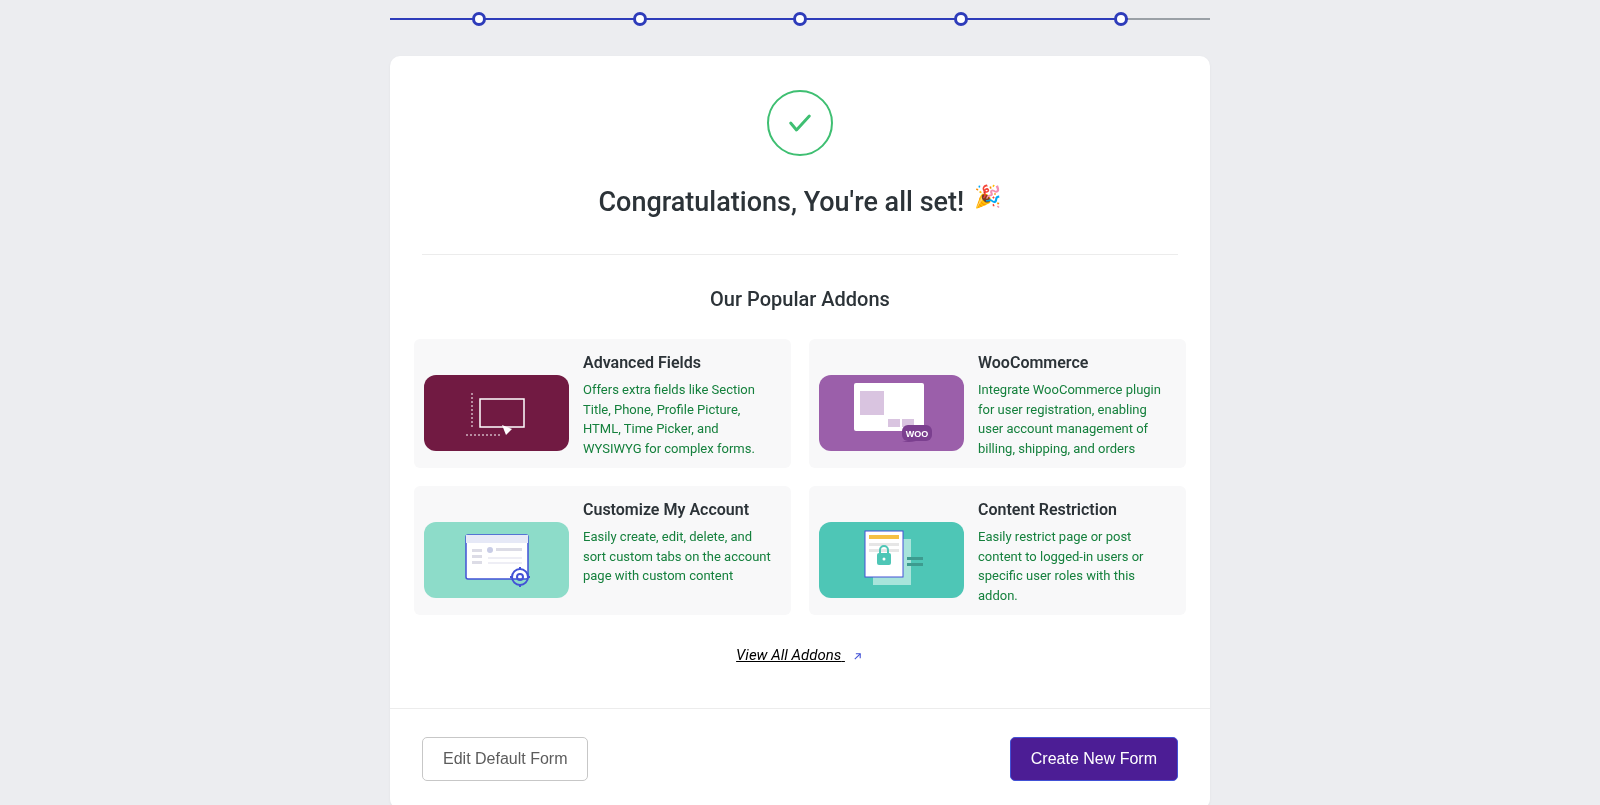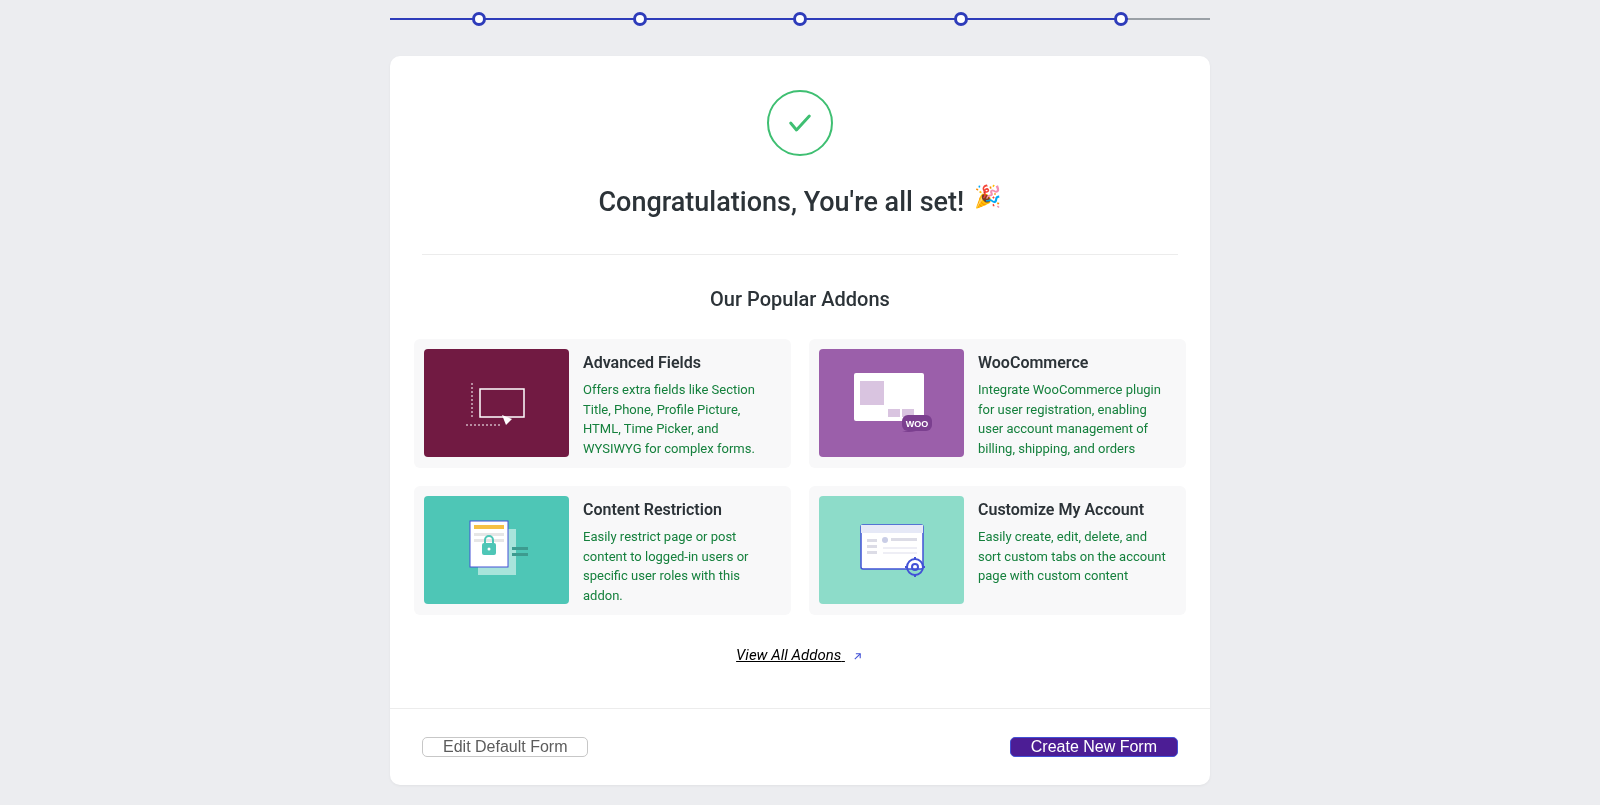--- a/index.html
+++ b/index.html
@@ -111,26 +111,27 @@
 .addon {
   background: #f8f8f9;
   border-radius: 6px;
   display: flex;
   gap: 14px;
   padding: 10px 14px 10px 10px;
   min-height: 120px;
 }
 .addon-img {
   width: 145px;
-  height: 108px;
-  border-radius: 4px;
+  height: 76px;
+  border-radius: 12px;
   flex: 0 0 145px;
   display: flex;
   align-items: center;
   justify-content: center;
+  margin-top: 26px;
 }
 .af { background: #711a42; }
 .woo { background: #9b5faa; }
 .cr { background: #4ec6b6; }
 .cma { background: #8ddcc9; }
 .addon-text { flex: 1; padding-top: 4px; }
 .addon-title { font-size: 16px; font-weight: 600; color: #2c3338; margin-bottom: 8px; }
 .addon-desc { font-size: 13px; line-height: 1.5; color: #15803d; }
 .view-all {
   text-align: center;
@@ -146,21 +147,21 @@
 .view-all svg { width: 13px; height: 13px; margin-left: 6px; display: inline-block; vertical-align: middle; }
 .footer {
   border-top: 1px solid #ececec;
   padding: 28px 32px;
   display: flex;
   justify-content: space-between;
   align-items: center;
 }
 .btn {
   font-size: 16px;
-  padding: 0 20px;
+  padding: 12px 20px;
   border-radius: 5px;
   cursor: pointer;
   font-weight: 500;
 }
 .btn-secondary {
   background: #ffffff;
   color: #5c5c5c;
   border: 1px solid #c7c7c7;
 }
 .btn-primary {
@@ -227,41 +228,20 @@
           <rect x="44" y="44" width="12" height="8" fill="#d9c4e0"></rect>
           <rect x="58" y="44" width="12" height="8" fill="#d9c4e0"></rect>
           <rect x="58" y="50" width="30" height="16" rx="6" fill="#7b3f8f"></rect>
           <text x="73" y="62" font-size="9" font-weight="bold" fill="#ffffff" text-anchor="middle" font-family="Arial">WOO</text>
           <path d="M58 66 Q 64 68 72 66" fill="#7b3f8f"></path>
         </svg>
       </div>
       <div class="addon-text">
         <div class="addon-title">WooCommerce</div>
         <div class="addon-desc">Integrate WooCommerce plugin for user registration, enabling user account management of billing, shipping, and orders</div>
-      </div>
-    </div>
-
-    <div class="addon">
-      <div class="addon-img cr">
-        <svg width="90" height="74" viewBox="0 0 90 74">
-          <rect x="26" y="16" width="38" height="46" fill="#a8e4db"></rect>
-          <rect x="18" y="8" width="38" height="46" fill="#ffffff" stroke="#4251d6" stroke-width="1"></rect>
-          <rect x="22" y="12" width="30" height="4" fill="#f5c044"></rect>
-          <rect x="22" y="20" width="30" height="3" fill="#e6e6e6"></rect>
-          <rect x="22" y="26" width="30" height="3" fill="#e6e6e6"></rect>
-          <rect x="30" y="30" width="14" height="12" rx="2" fill="#4ec6b6"></rect>
-          <path d="M33 30 v-3 a4 4 0 0 1 8 0 v3" fill="none" stroke="#4ec6b6" stroke-width="2"></path>
-          <circle cx="37" cy="36" r="1.5" fill="#ffffff"></circle>
-          <rect x="60" y="34" width="16" height="3" fill="#3d9b8f"></rect>
-          <rect x="60" y="40" width="16" height="3" fill="#3d9b8f"></rect>
-        </svg>
-      </div>
-      <div class="addon-text">
-        <div class="addon-title">Content Restriction</div>
-        <div class="addon-desc">Easily restrict page or post content to logged-in users or specific user roles with this addon.</div>
       </div>
     </div>
 
     <div class="addon">
       <div class="addon-img cma">
         <svg width="90" height="74" viewBox="0 0 90 74">
           <rect x="14" y="12" width="62" height="44" rx="2" fill="#ffffff" stroke="#4251d6" stroke-width="1.5"></rect>
           <rect x="14" y="12" width="62" height="8" fill="#e6e9f7"></rect>
           <rect x="20" y="26" width="10" height="3" fill="#dcdce6"></rect>
           <rect x="20" y="32" width="10" height="3" fill="#dcdce6"></rect>
@@ -278,20 +258,41 @@
             <line x1="58" y1="54" x2="61" y2="54"></line>
               <line x1="75" y1="54" x2="78" y2="54"></line>
           </g>
         </svg>
       </div>
       <div class="addon-text">
         <div class="addon-title">Customize My Account</div>
         <div class="addon-desc">Easily create, edit, delete, and sort custom tabs on the account page with custom content</div>
       </div>
     </div>
+
+    <div class="addon">
+      <div class="addon-img cr">
+        <svg width="90" height="74" viewBox="0 0 90 74">
+          <rect x="26" y="16" width="38" height="46" fill="#a8e4db"></rect>
+          <rect x="18" y="8" width="38" height="46" fill="#ffffff" stroke="#4251d6" stroke-width="1"></rect>
+          <rect x="22" y="12" width="30" height="4" fill="#f5c044"></rect>
+          <rect x="22" y="20" width="30" height="3" fill="#e6e6e6"></rect>
+          <rect x="22" y="26" width="30" height="3" fill="#e6e6e6"></rect>
+          <rect x="30" y="30" width="14" height="12" rx="2" fill="#4ec6b6"></rect>
+          <path d="M33 30 v-3 a4 4 0 0 1 8 0 v3" fill="none" stroke="#4ec6b6" stroke-width="2"></path>
+          <circle cx="37" cy="36" r="1.5" fill="#ffffff"></circle>
+          <rect x="60" y="34" width="16" height="3" fill="#3d9b8f"></rect>
+          <rect x="60" y="40" width="16" height="3" fill="#3d9b8f"></rect>
+        </svg>
+      </div>
+      <div class="addon-text">
+        <div class="addon-title">Content Restriction</div>
+        <div class="addon-desc">Easily restrict page or post content to logged-in users or specific user roles with this addon.</div>
+      </div>
+    </div>
   </div>
 
   <div class="view-all">
     <a>
       <span>View All Addons</span>
       <svg viewBox="0 0 24 24" fill="none" stroke="#4251d6" stroke-width="2">
           <line x1="7" y1="17" x2="17" y2="7"></line>
           <polyline points="9 7 17 7 17 15"></polyline>
         </svg>
     </a>

